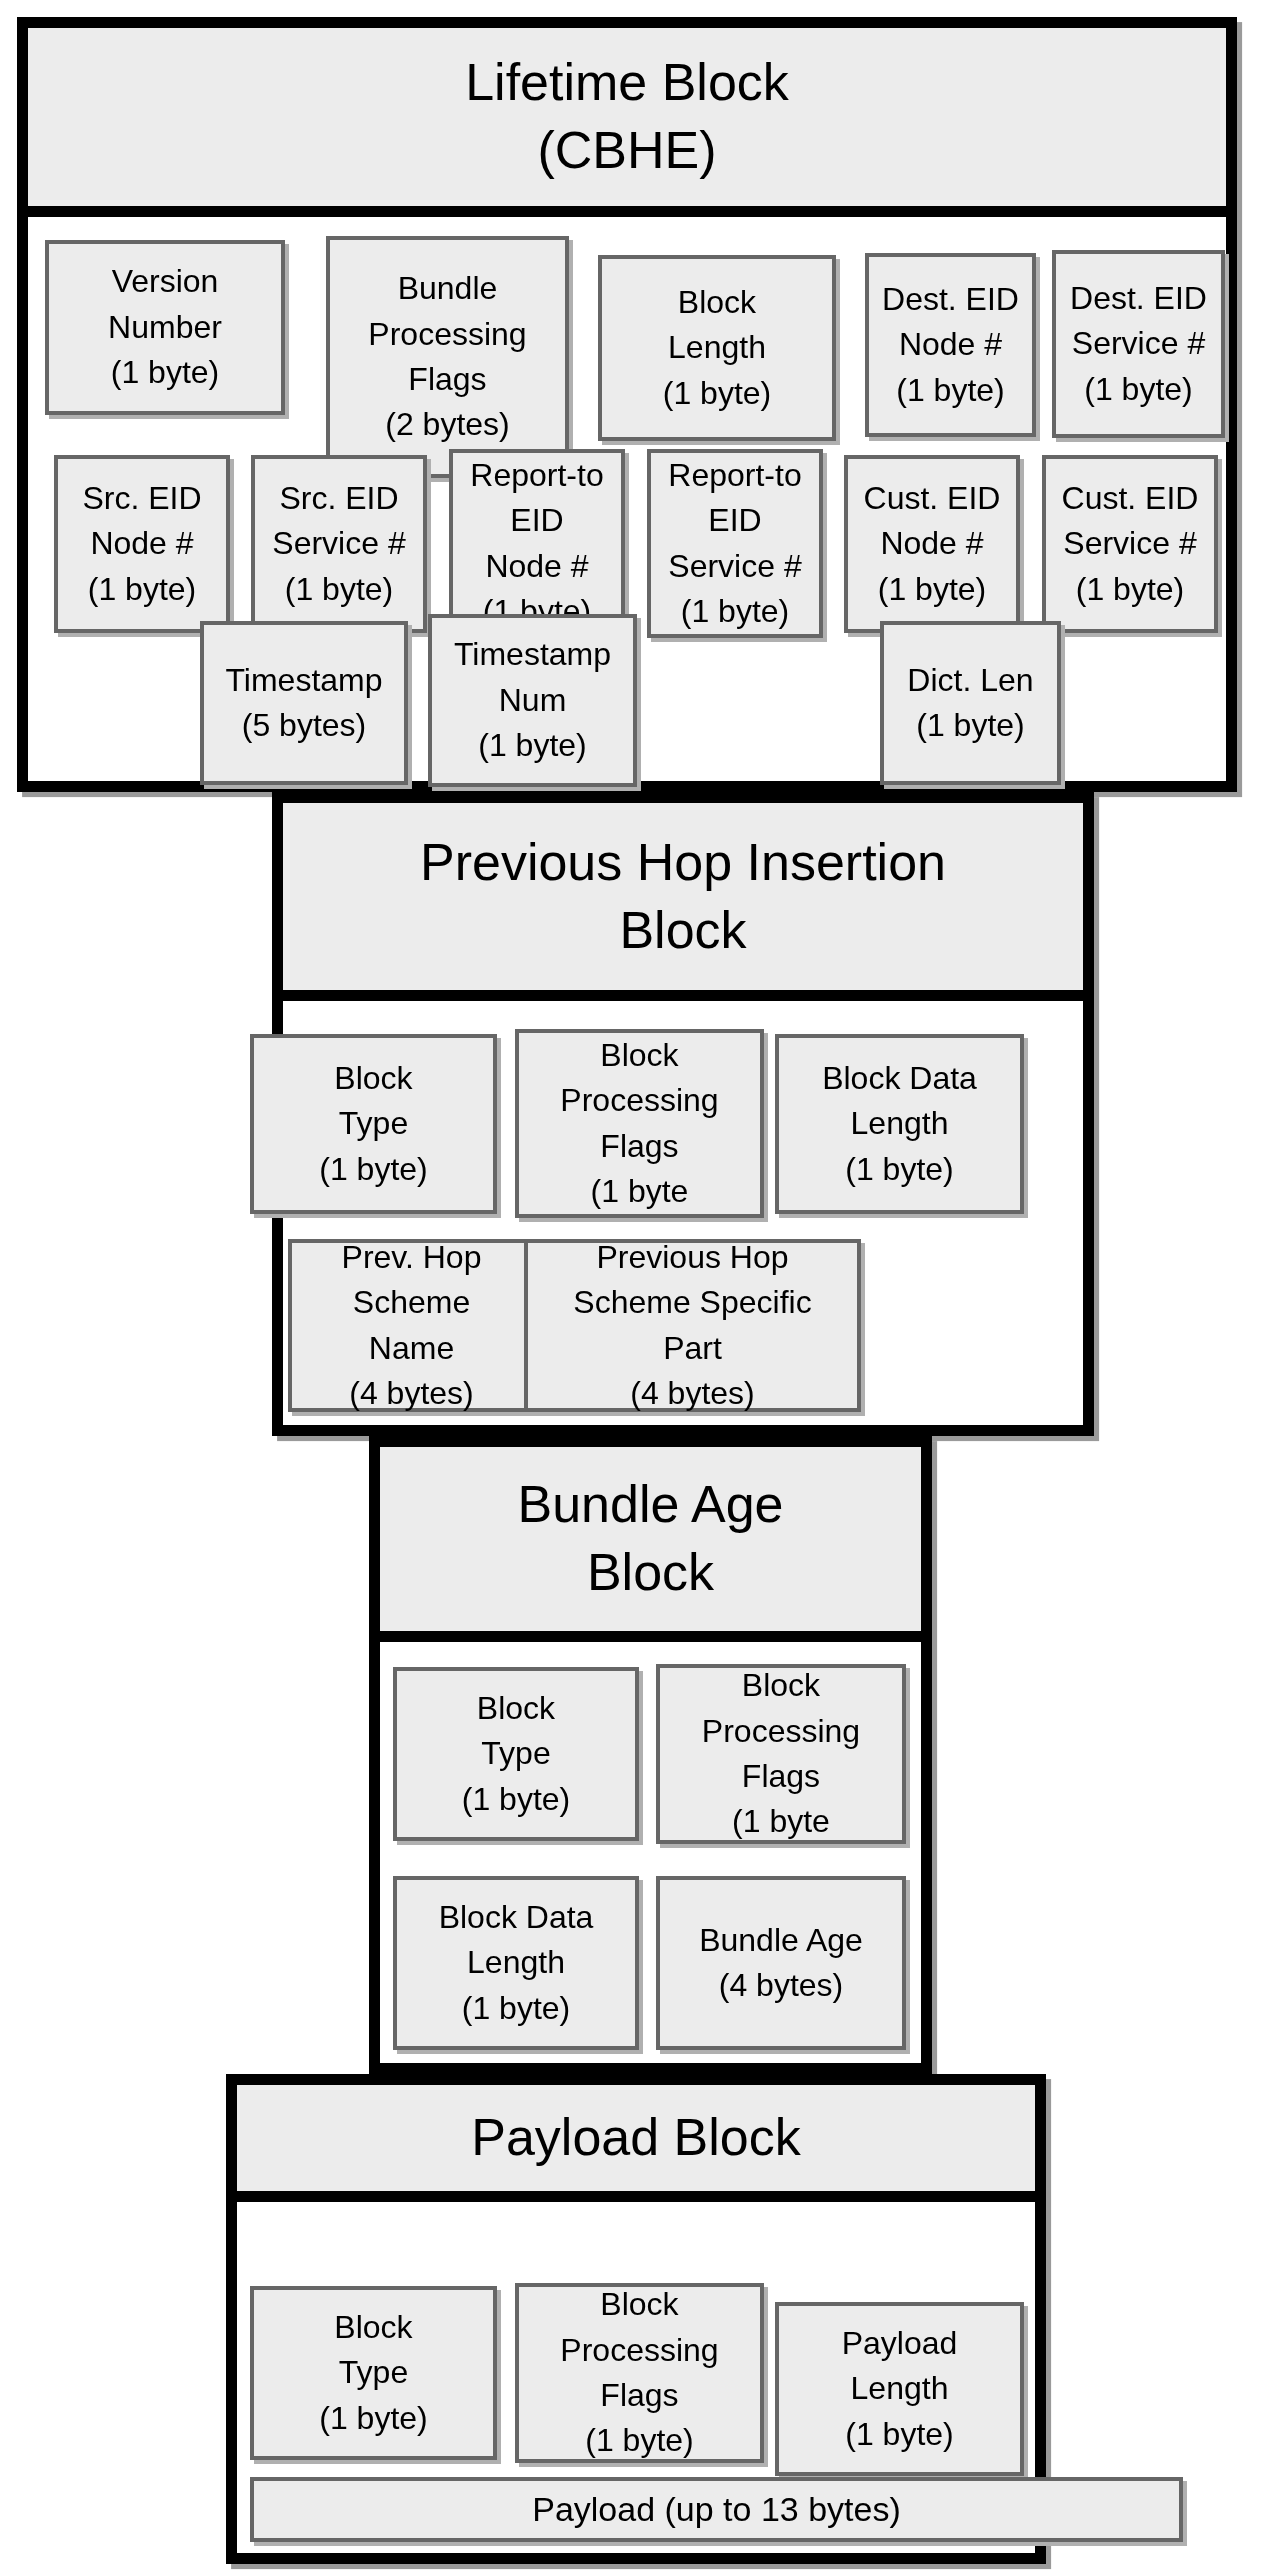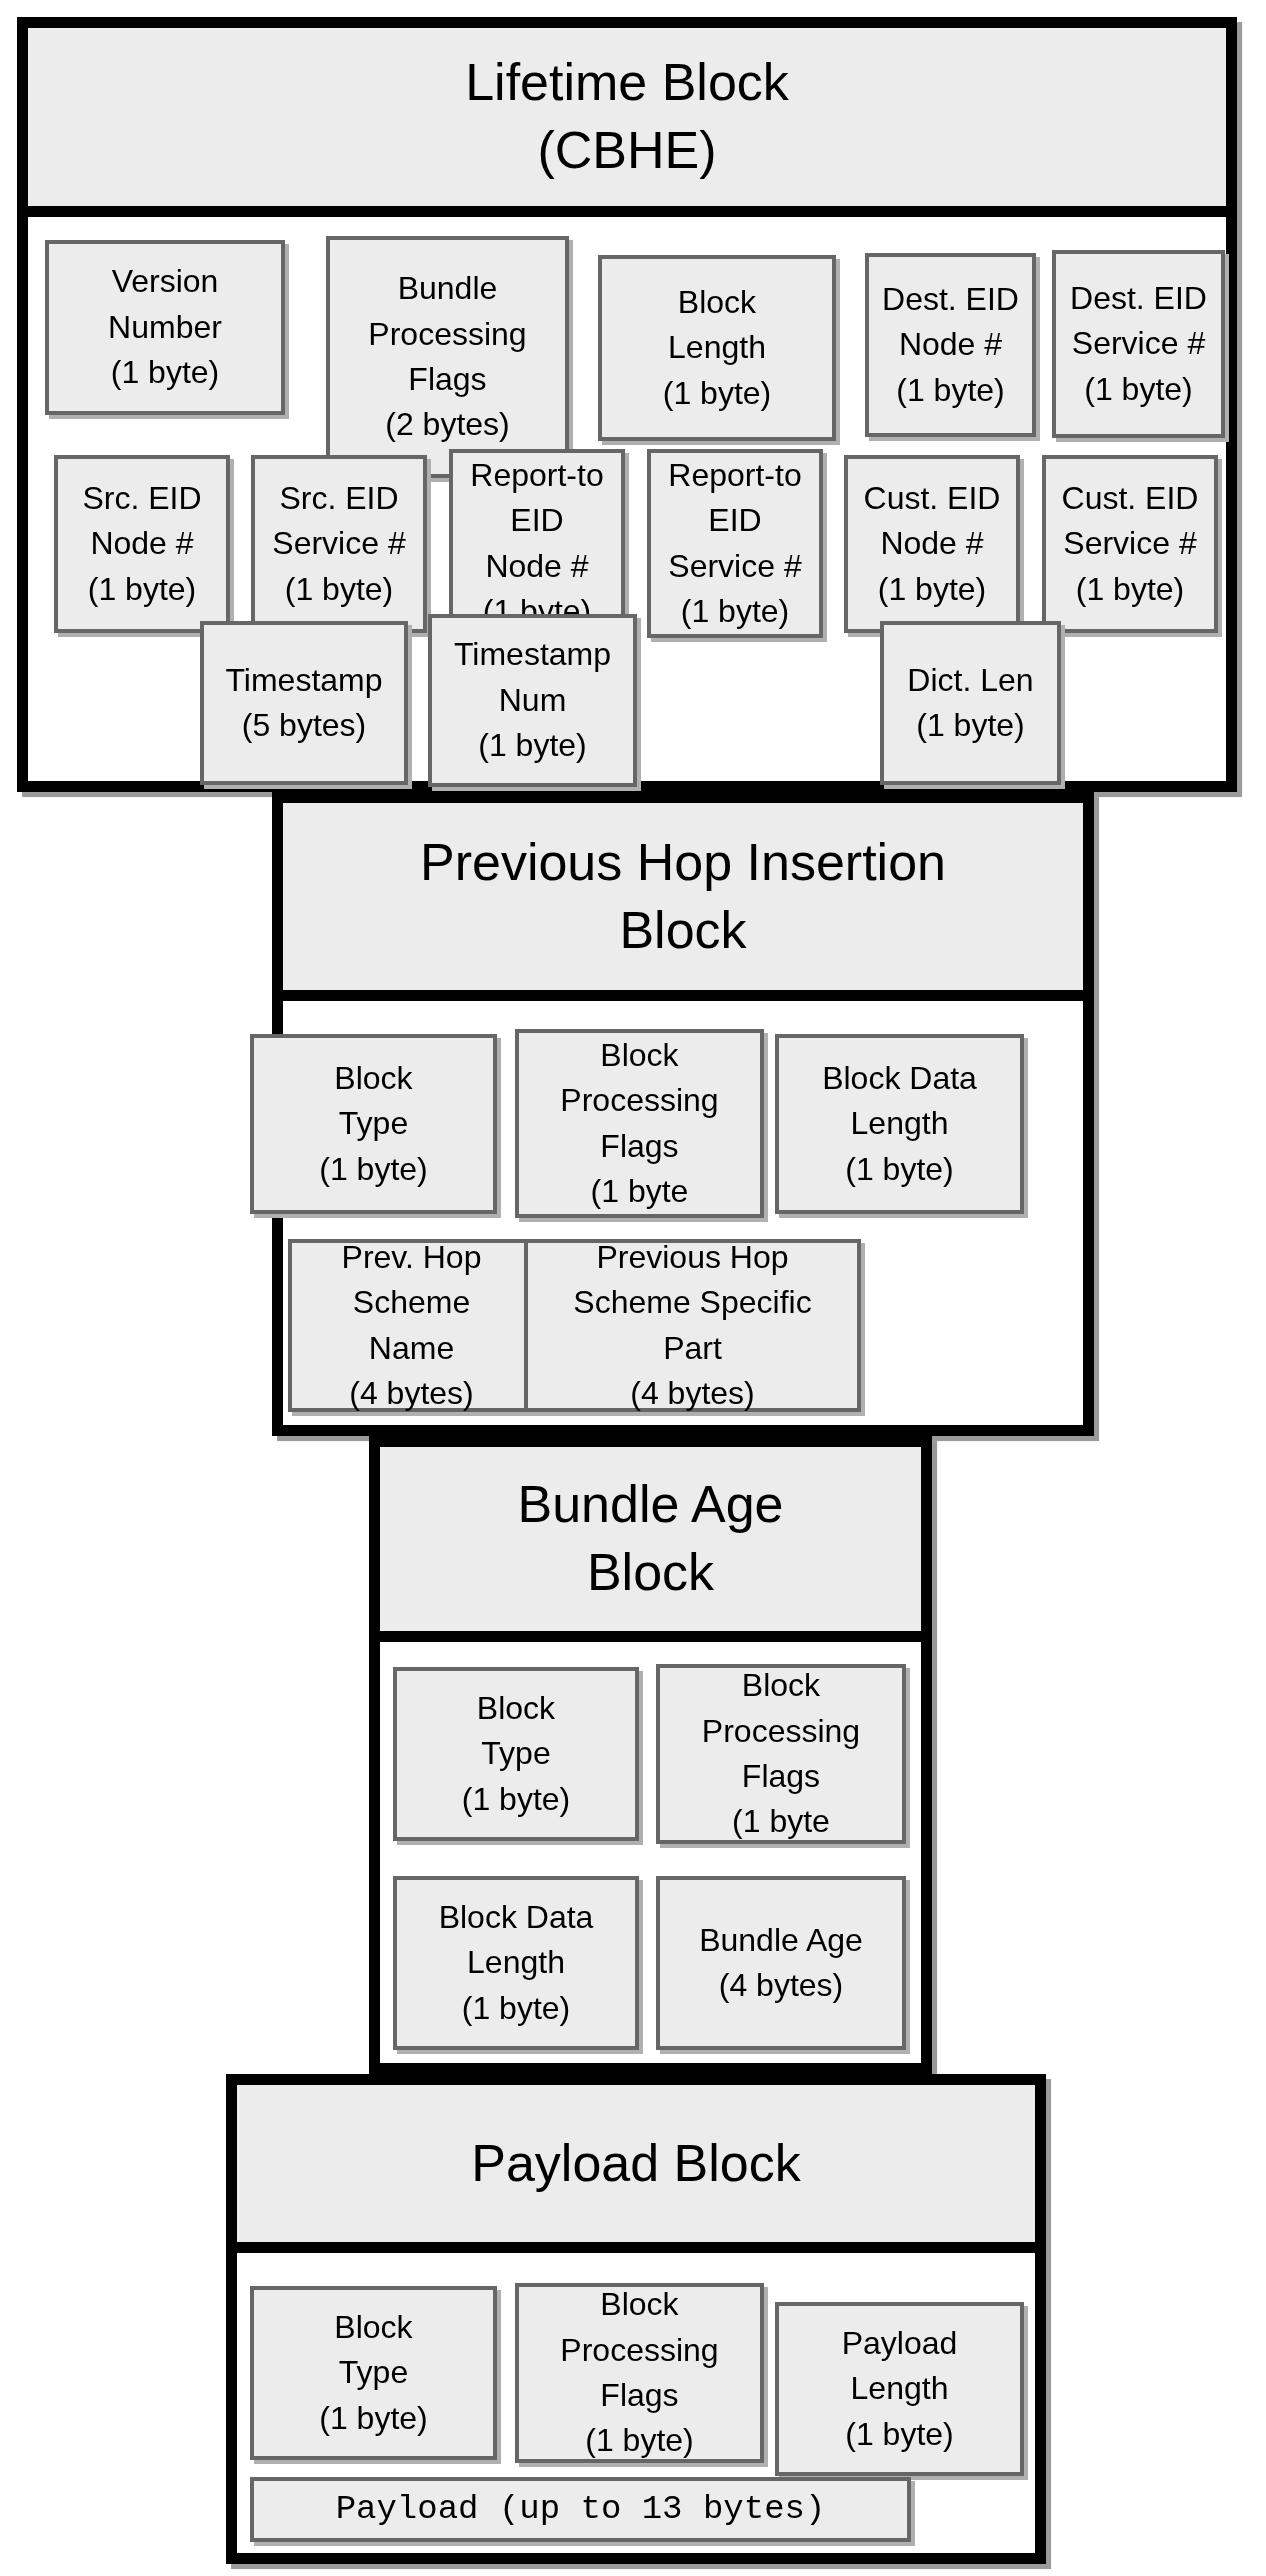--- a/index.html
+++ b/index.html
@@ -143,29 +143,29 @@
 Processing
 Flags
 (1 byte</div>
   <div class="field" style="left:393px;top:1876px;width:246px;height:174px;">Block Data
 Length
 (1 byte)</div>
   <div class="field" style="left:656px;top:1876px;width:250px;height:174px;">Bundle Age
 (4 bytes)</div>
 
   <section class="block" style="left:226px;top:2074px;width:820px;height:490px;">
-    <div class="block-header" style="height:168px;">Payload Block</div>
+    <div class="block-header" style="height:117px;">Payload Block</div>
   </section>
 
   <div class="field" style="left:250px;top:2286px;width:247px;height:174px;">Block
 Type
 (1 byte)</div>
   <div class="field" style="left:515px;top:2283px;width:249px;height:180px;">Block
 Processing
 Flags
 (1 byte)</div>
   <div class="field" style="left:775px;top:2286px;width:249px;height:174px;margin-top:16px;">Payload
 Length
 (1 byte)</div>
-  <div class="field payload-bar" style="left:250px;top:2477px;width:661px;height:65px;font-family:Liberation Mono, monospace;">Payload (up to 13 bytes)</div>
+  <div class="field payload-bar" style="left:250px;top:2477px;width:933px;height:65px;">Payload (up to 13 bytes)</div>
 
 </div>
 
 
 </body></html>

